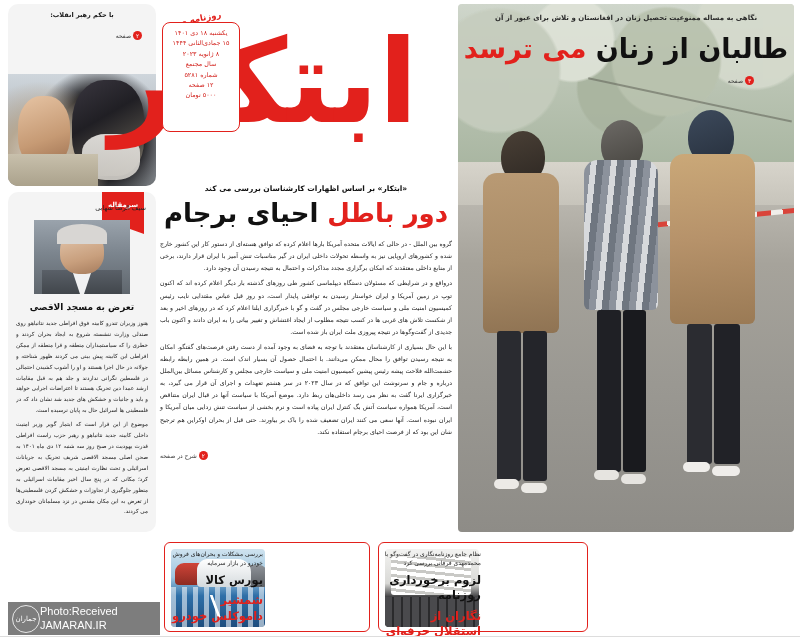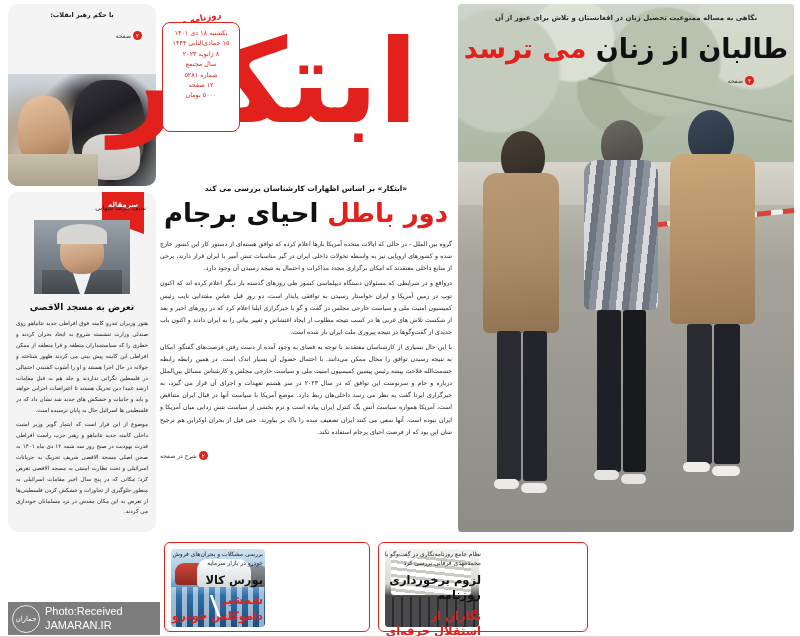--- a/index.html
+++ b/index.html
@@ -289,21 +289,20 @@
   #edit-body p { margin: 0 0 3px 0; }
 
   
   #watermark {
     position: absolute;
     left: 8px; top: 602px;
     width: 152px; height: 33px;
     background: rgba(75,75,75,.72);
     display: flex;
     align-items: center;
-    gap: 5px;
     direction: ltr;
     padding-left: 4px;
     box-sizing: border-box;
   }
   #watermark .wm-logo {
     width: 26px; height: 26px;
     border-radius: 50%;
     border: 1px solid #e8e8e8;
     color: #fff;
     font-size: 7px;

